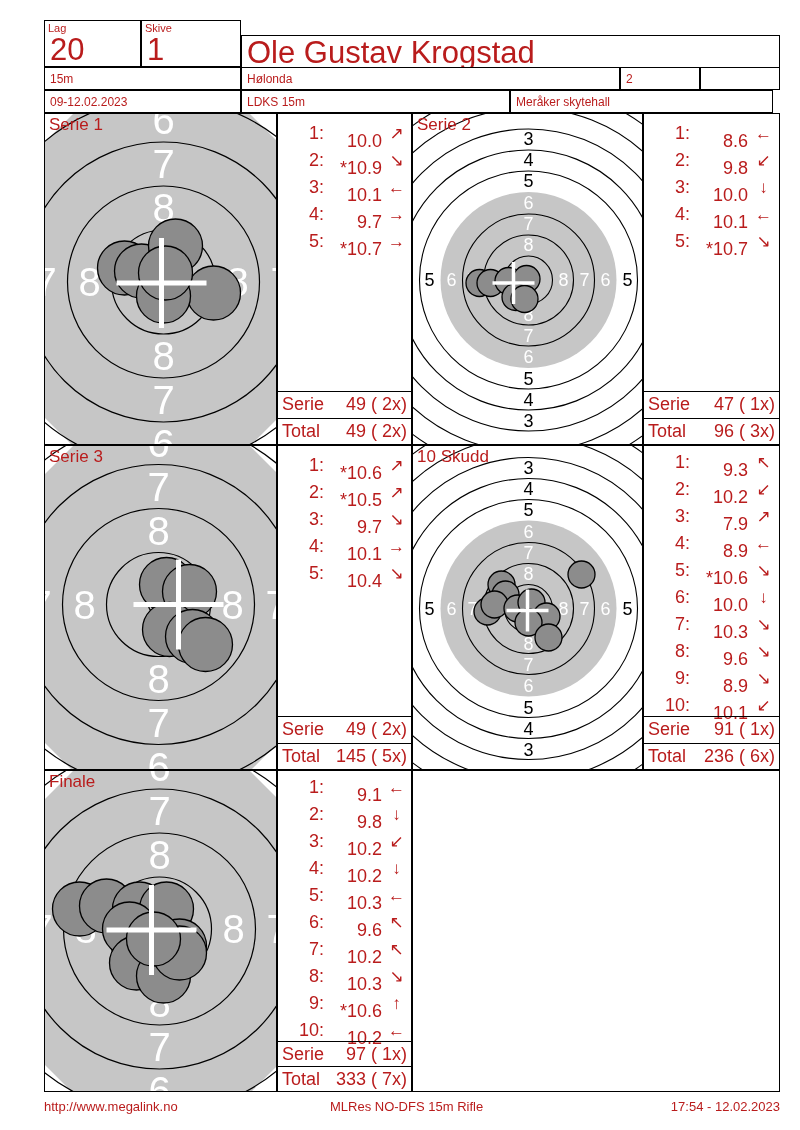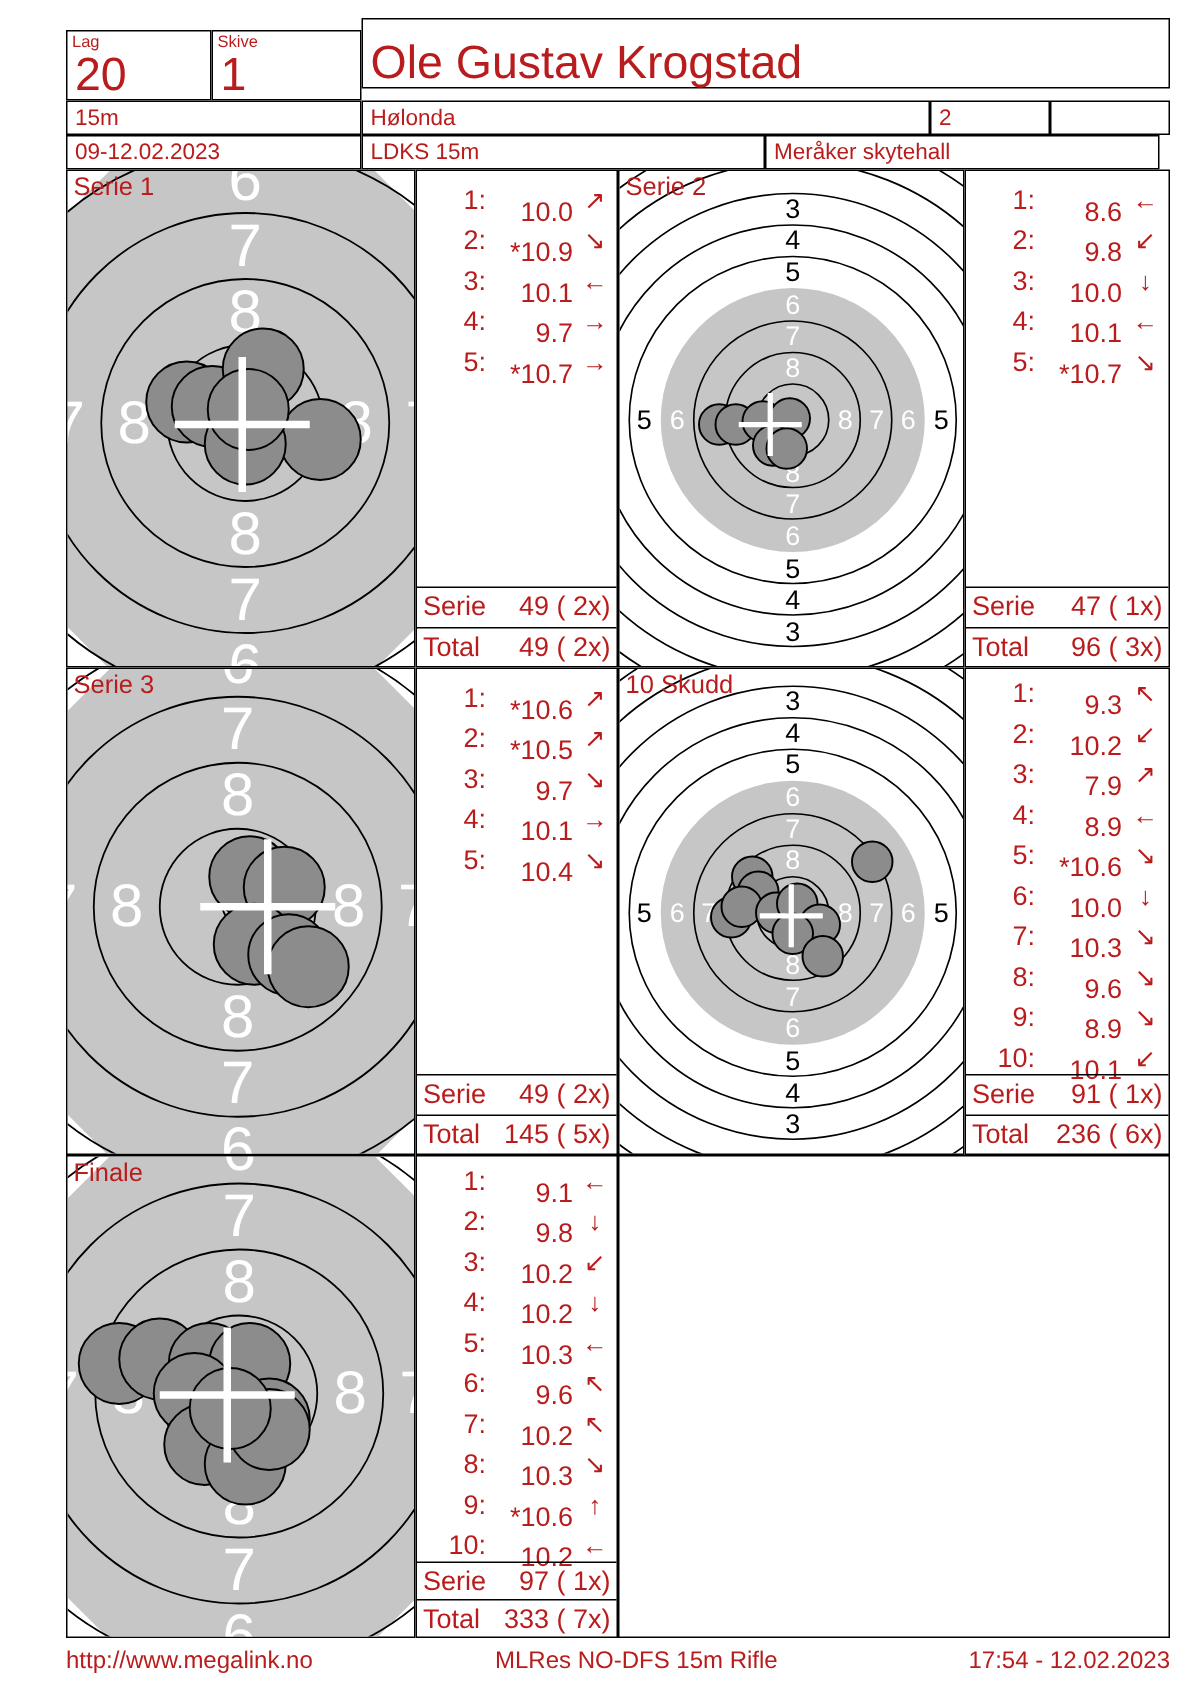--- a/index.html
+++ b/index.html
@@ -2,48 +2,48 @@
 <html><head>
 <meta charset="utf-8">
 <style>
   html,body{margin:0;padding:0;background:#fff;}
   #page{position:relative;width:800px;height:1130px;background:#fff;
         font-family:"Liberation Sans",sans-serif;color:#b91c1c;overflow:hidden;}
   .cell{position:absolute;box-sizing:border-box;border:1px solid #000;background:#fff;}
   .hcell{position:absolute;box-sizing:border-box;border:1px solid #000;background:#fff;}
   .hcell-label{position:absolute;top:1px;left:3px;font-size:11px;}
   .hcell-big{position:absolute;bottom:1px;left:5px;font-size:31px;line-height:1;margin-top:25px;}
-  .htext{display:flex;align-items:center;padding-left:5px;font-size:15px;box-sizing:border-box;}
+  .htext{display:flex;align-items:center;padding-left:5px;font-size:12px;box-sizing:border-box;}
   .target-cell{overflow:hidden;}
   .target-cell svg{position:absolute;left:0;top:0;}
   .tgt-title{position:absolute;top:1px;left:4px;font-size:17px;}
   .score-cell{display:flex;flex-direction:column;}
   .shots{box-sizing:border-box;padding-top:6px;}
   .shot-row{display:flex;align-items:center;height:27px;font-size:18px;}
   .sn{width:46px;text-align:right;}
   .sv{width:58px;text-align:right;white-space:pre;margin-top:16px;}
   .sa{flex:1;text-align:center;font-size:17px;}
   .sumrow{flex:1;border-top:1px solid #000;display:flex;justify-content:space-between;
           align-items:center;padding:0 4px;font-size:18px;}
-  .footer-text{position:absolute;font-size:16px;top:1099px;}
+  .footer-text{position:absolute;font-size:13px;top:1099px;}
 </style>
 </head>
 <body>
 
 <div id="page">
 
   <div class="hcell" style="left:44px;top:20px;width:97px;height:47px">
     <span class="hcell-label">Lag</span>
     <span class="hcell-big">20</span>
   </div>
   <div class="hcell" style="left:141px;top:20px;width:100px;height:47px">
     <span class="hcell-label">Skive</span>
     <span class="hcell-big">1</span>
   </div>
-  <div class="hcell" style="left:241px;top:12px;width:539px;height:47px">
+  <div class="hcell" style="left:241px;top:35px;width:539px;height:35px">
     <span class="hcell-big">Ole Gustav Krogstad</span>
   </div>
 
   <div class="hcell htext" style="left:44px;top:67px;width:197px;height:23px">
     <span>15m</span>
   </div>
   <div class="hcell htext" style="left:241px;top:67px;width:379px;height:23px">
     <span>Hølonda</span>
   </div>
   <div class="hcell htext" style="left:620px;top:67px;width:80px;height:23px">

